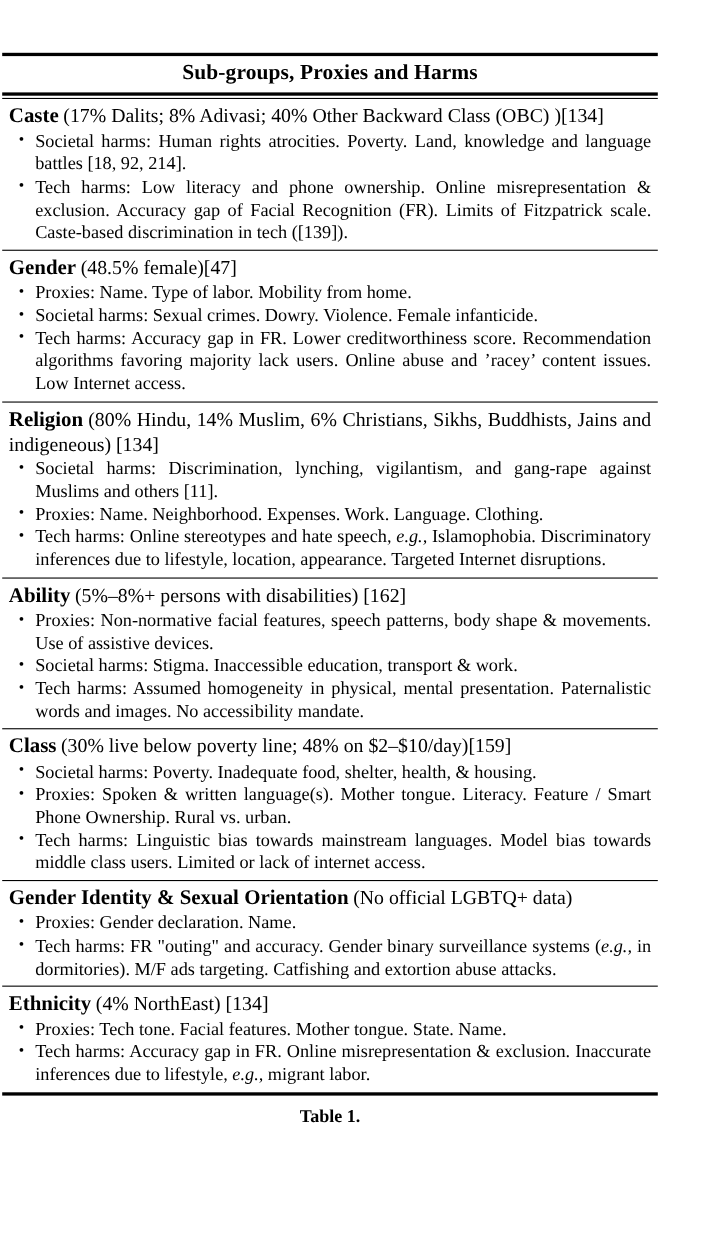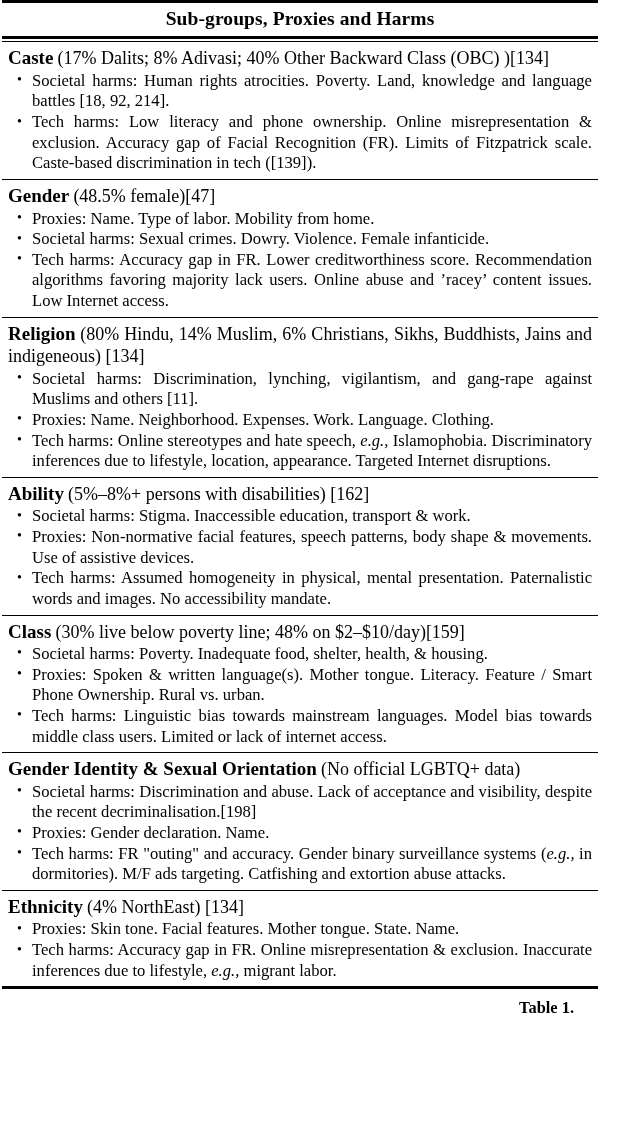--- a/index.html
+++ b/index.html
@@ -12,20 +12,21 @@
     height: 1135px;
     overflow: hidden;
     font-family: "Liberation Serif", "DejaVu Serif", serif;
     color: #000000;
   }
 
   .table-wrap {
     width: 600px;
     box-sizing: border-box;
     padding: 0;
+    margin-top: 48px;
   }
 
   
   .rule-thick {
     height: 3px;
     background: #000;
     margin: 0 2px;
   }
   .rule-thin {
     height: 1px;
@@ -86,21 +87,21 @@
     position: absolute;
     left: 9px;
     top: -0.5px;
     font-size: 14px;
     line-height: 1.42;
   }
   i, .it { font-style: italic; }
 
   
   .caption {
-    text-align: right;
+    text-align: center;
     font-size: 16.4px;
     padding: 9px 26px 0 26px;
     line-height: 1.25;
   }
   .caption b { font-weight: bold; }
 </style>
 </head>
 <body>
 
 <div class="table-wrap">
@@ -136,48 +137,47 @@
         <ul class="bullets">
           <li>Societal harms: Discrimination, lynching, vigilantism, and gang-rape against Muslims and others [11].</li>
           <li>Proxies: Name. Neighborhood. Expenses. Work. Language. Clothing.</li>
           <li>Tech harms: Online stereotypes and hate speech, <i>e.g.,</i> Islamophobia. Discriminatory inferences due to lifestyle, location, appearance. Targeted Internet disruptions.</li>
         </ul>
       </div>
       <div class="rule-thin"></div>
       <div class="section">
         <div class="section-head"><span class="grp">Ability</span> <span class="meta">(5%–8%+ persons with disabilities) [162]</span></div>
         <ul class="bullets">
+          <li>Proxies: Non-normative facial features, speech patterns, body shape &amp; movements. Use of assistive devices.</li>
           <li>Societal harms: Stigma. Inaccessible education, transport &amp; work.</li>
-          <li>Proxies: Non-normative facial features, speech patterns, body shape &amp; movements. Use of assistive devices.</li>
           <li>Tech harms: Assumed homogeneity in physical, mental presentation. Paternalistic words and images. No accessibility mandate.</li>
         </ul>
       </div>
       <div class="rule-thin"></div>
       <div class="section">
         <div class="section-head"><span class="grp">Class</span> <span class="meta">(30% live below poverty line; 48% on $2–$10/day)[159]</span></div>
         <ul class="bullets">
           <li>Societal harms: Poverty. Inadequate food, shelter, health, &amp; housing.</li>
           <li>Proxies: Spoken &amp; written language(s). Mother tongue. Literacy. Feature / Smart Phone Ownership. Rural vs. urban.</li>
           <li>Tech harms: Linguistic bias towards mainstream languages. Model bias towards middle class users. Limited or lack of internet access.</li>
         </ul>
       </div>
       <div class="rule-thin"></div>
       <div class="section">
         <div class="section-head"><span class="grp">Gender Identity &amp; Sexual Orientation</span> <span class="meta">(No official LGBTQ+ data)</span></div>
         <ul class="bullets">
-          <li>Societal harms: Discrimination and abuse. Lack of acceptance and visibility, despite the recent decriminalisation.[198]</li>
           <li>Proxies: Gender declaration. Name.</li>
           <li>Tech harms: FR "outing" and accuracy. Gender binary surveillance systems (<i>e.g.,</i> in dormitories). M/F ads targeting. Catfishing and extortion abuse attacks.</li>
         </ul>
       </div>
       <div class="rule-thin"></div>
       <div class="section">
         <div class="section-head"><span class="grp">Ethnicity</span> <span class="meta">(4% NorthEast) [134]</span></div>
         <ul class="bullets">
-          <li>Proxies: Skin tone. Facial features. Mother tongue. State. Name.</li>
+          <li>Proxies: Tech tone. Facial features. Mother tongue. State. Name.</li>
           <li>Tech harms: Accuracy gap in FR. Online misrepresentation &amp; exclusion. Inaccurate inferences due to lifestyle, <i>e.g.,</i> migrant labor.</li>
         </ul>
       </div>
     </div>
 
   <div class="rule-thick"></div>
 
   <div class="caption">
     <b>Table 1.</b>
   </div>

